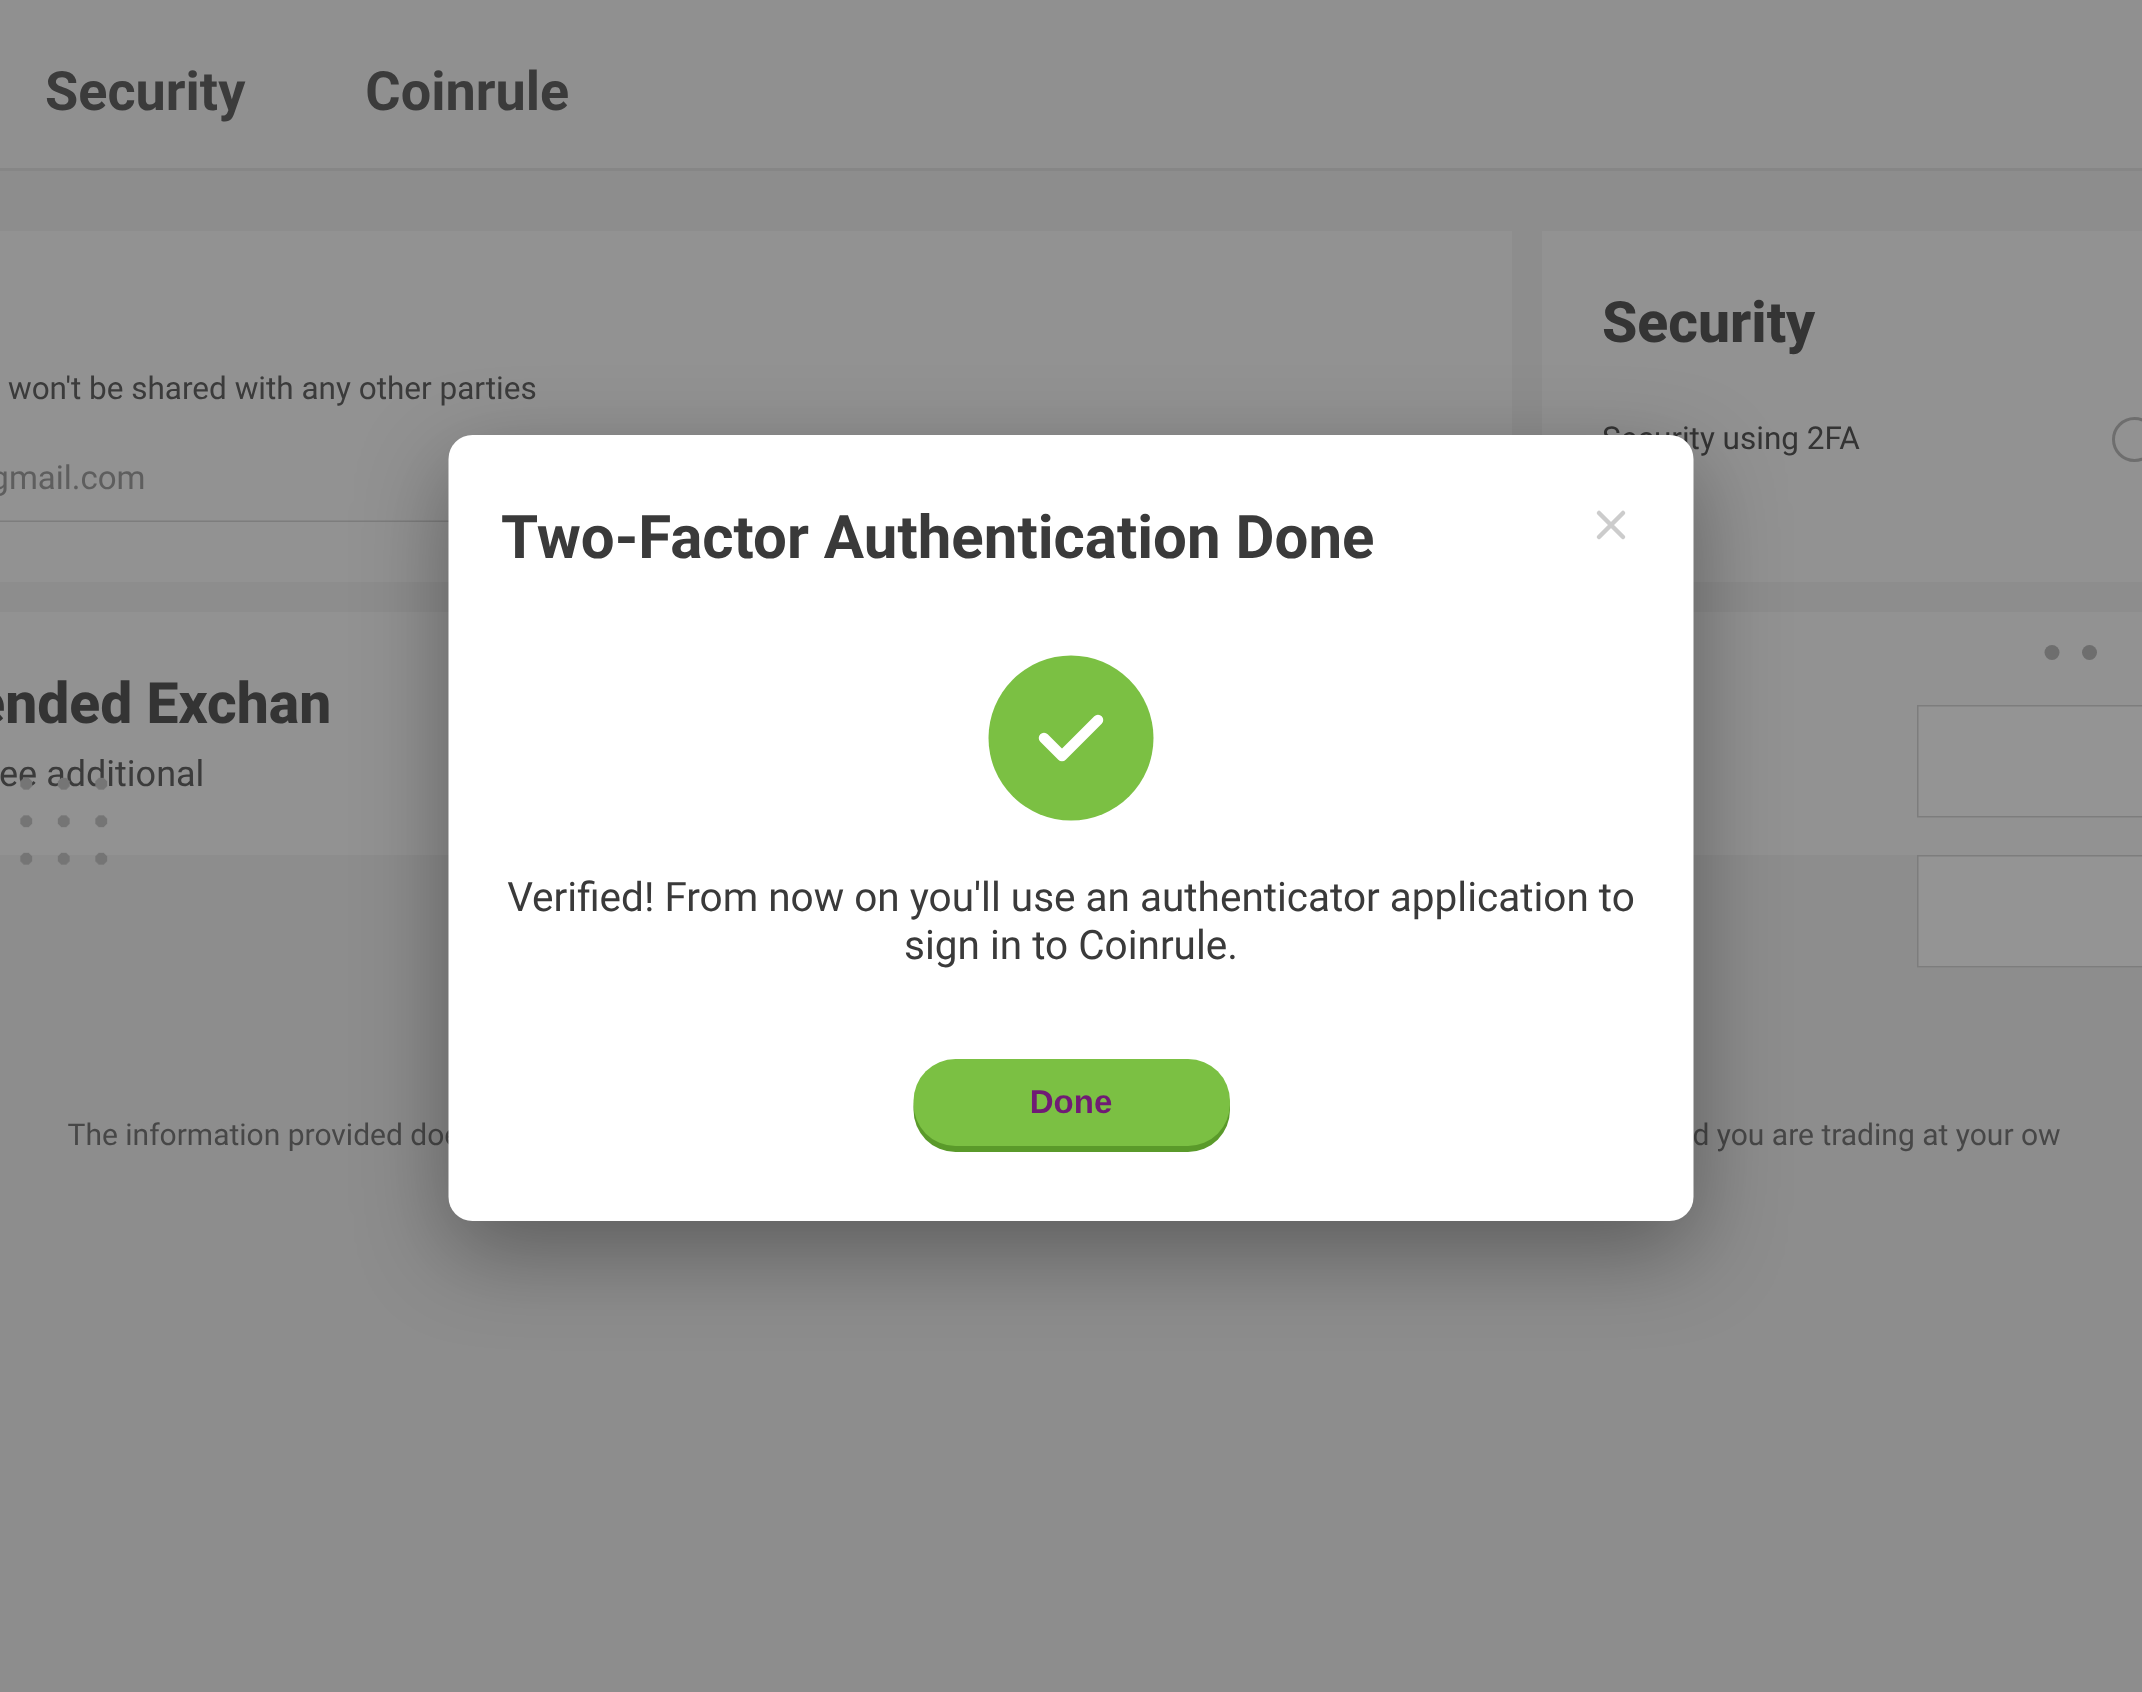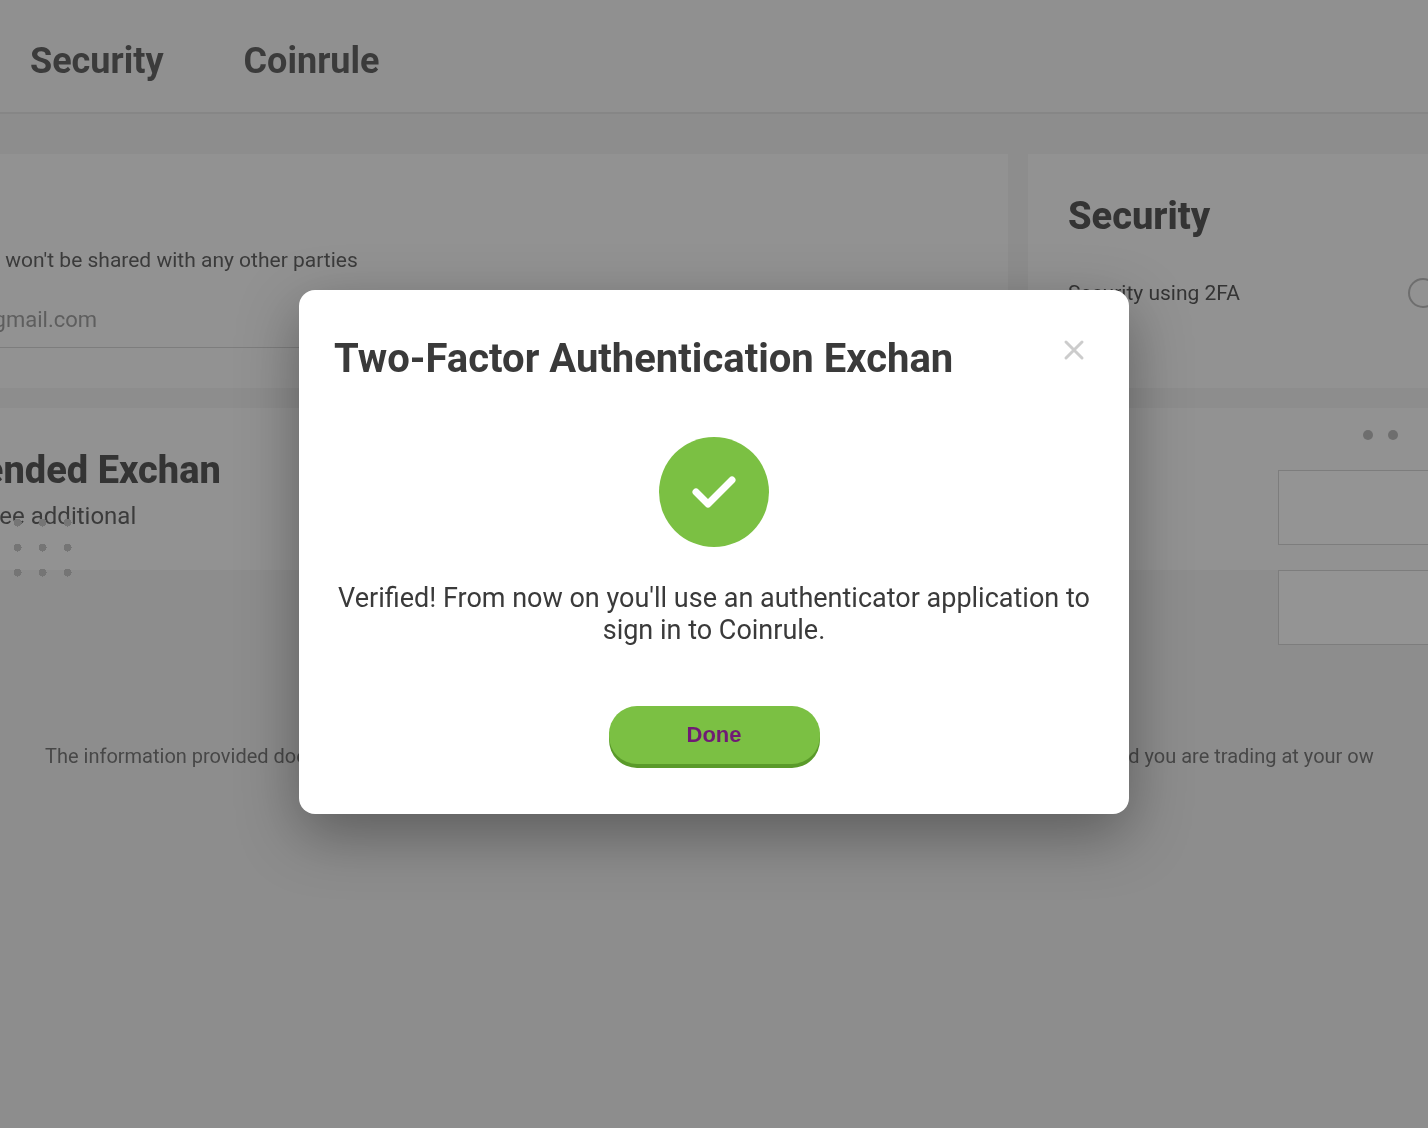--- a/index.html
+++ b/index.html
@@ -308,21 +308,21 @@
     <div class="side-box"></div>
     <div class="side-box"></div>
   </div>
 
   <div class="footer-text">The information provided does not constitute investment or trading advice. Cryptocurrencies are an unregulated market and you are trading at your ow</div>
 
 </div>
 
 <div class="modal-overlay">
   <div class="modal">
-    <div class="modal-title">Two-Factor Authentication Exchan</div>
+    <div class="modal-title">Two-Factor Authentication Done</div>
 
     <div class="modal-close">
       <svg viewBox="0 0 24 24">
         <path d="M4 4 L20 20 M20 4 L4 20" stroke="#cccccc" stroke-width="3" fill="none" stroke-linecap="round"></path>
       </svg>
     </div>
 
     <div class="modal-body">
       <div class="success-circle">
         <svg viewBox="0 0 48 40">

